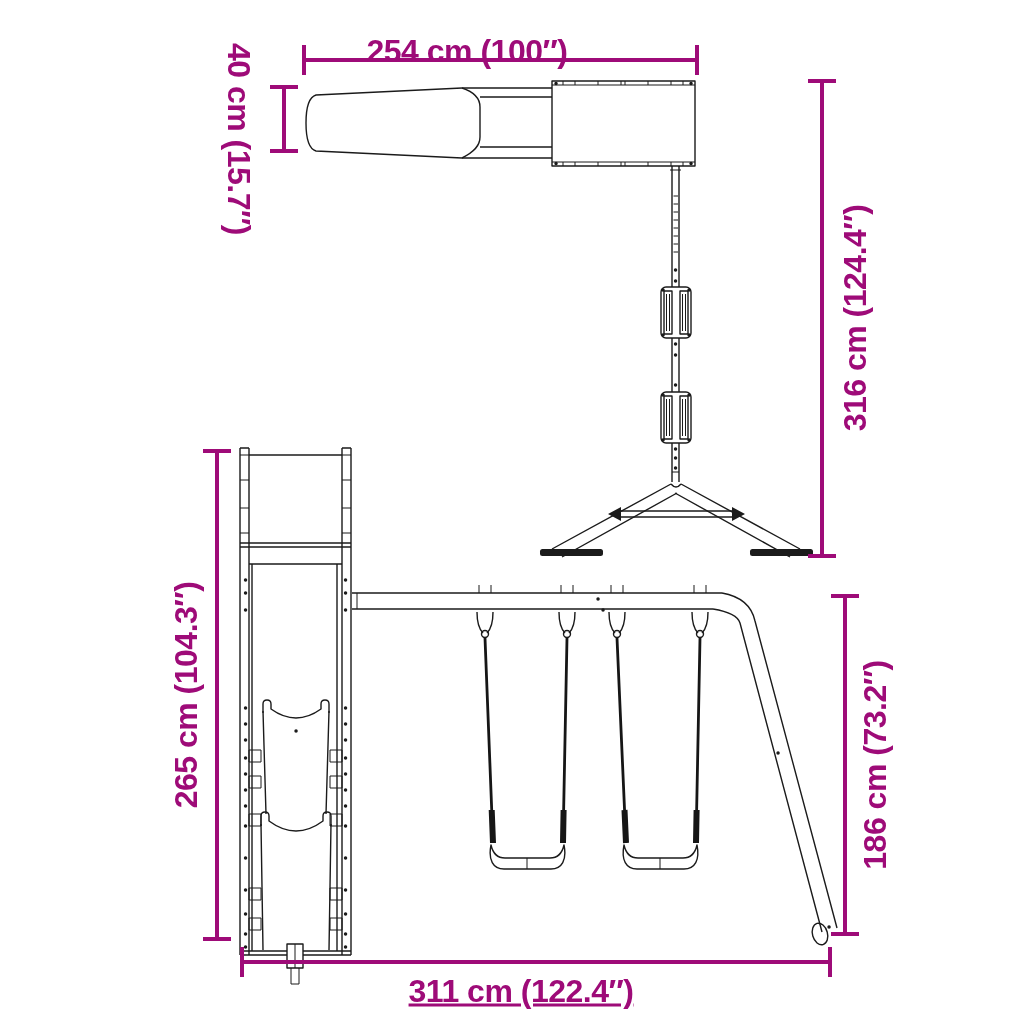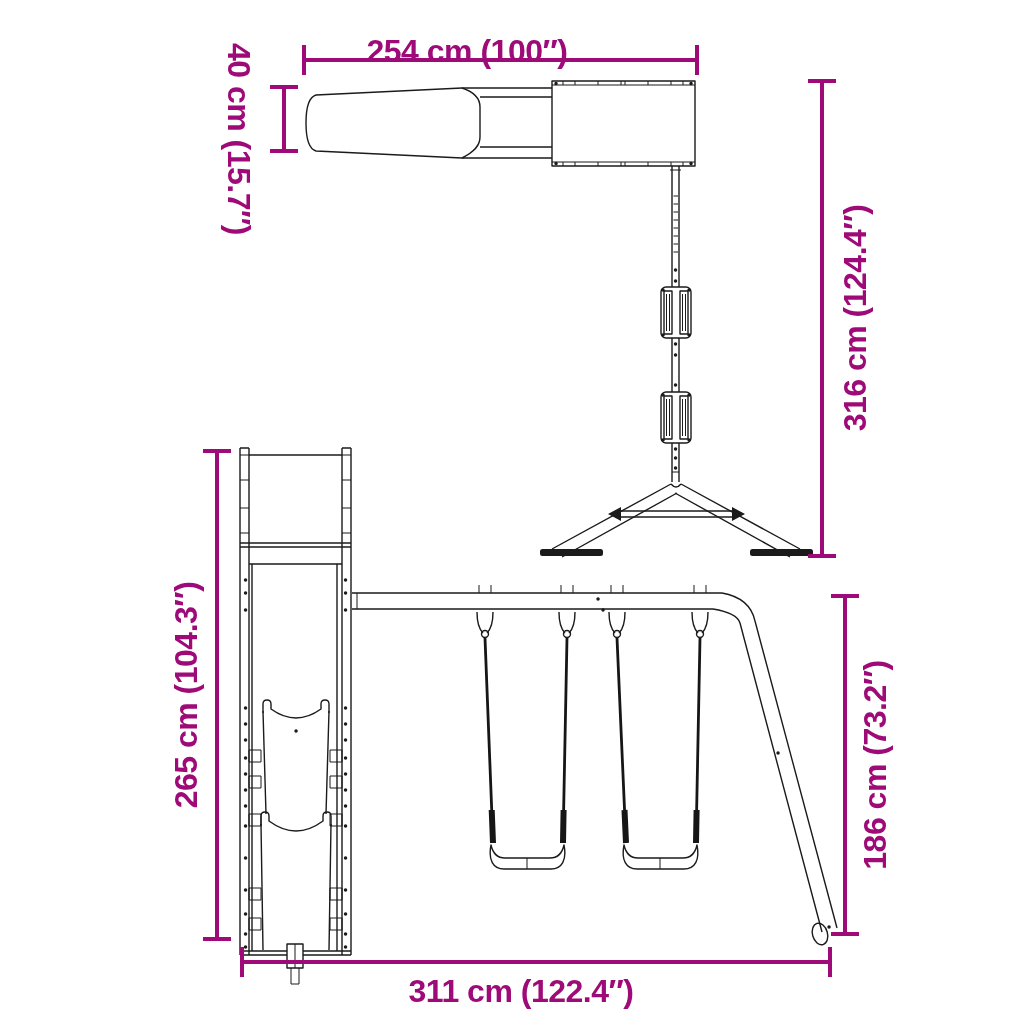--- a/index.html
+++ b/index.html
@@ -174,14 +174,14 @@
   <div class="dim-label" style="left:467px;top:23px;margin-top:28px;">254 cm (100″)</div>
 
   <div class="dim-label rot-cw" style="left:238px;top:139px;">40 cm (15.7″)</div>
 
   <div class="dim-label rot-ccw" style="left:855px;top:318px;">316 cm (124.4″)</div>
 
   <div class="dim-label rot-ccw" style="left:186px;top:695px;">265 cm (104.3″)</div>
 
   <div class="dim-label rot-ccw" style="left:875px;top:765px;">186 cm (73.2″)</div>
 
-  <div class="dim-label" style="left:521px;top:991px;">311 cm (122.4″)</div>
+  <div class="dim-label" style="left:521px;top:991px;text-decoration:underline;">311 cm (122.4″)</div>
 </div>
 
 </body></html>

